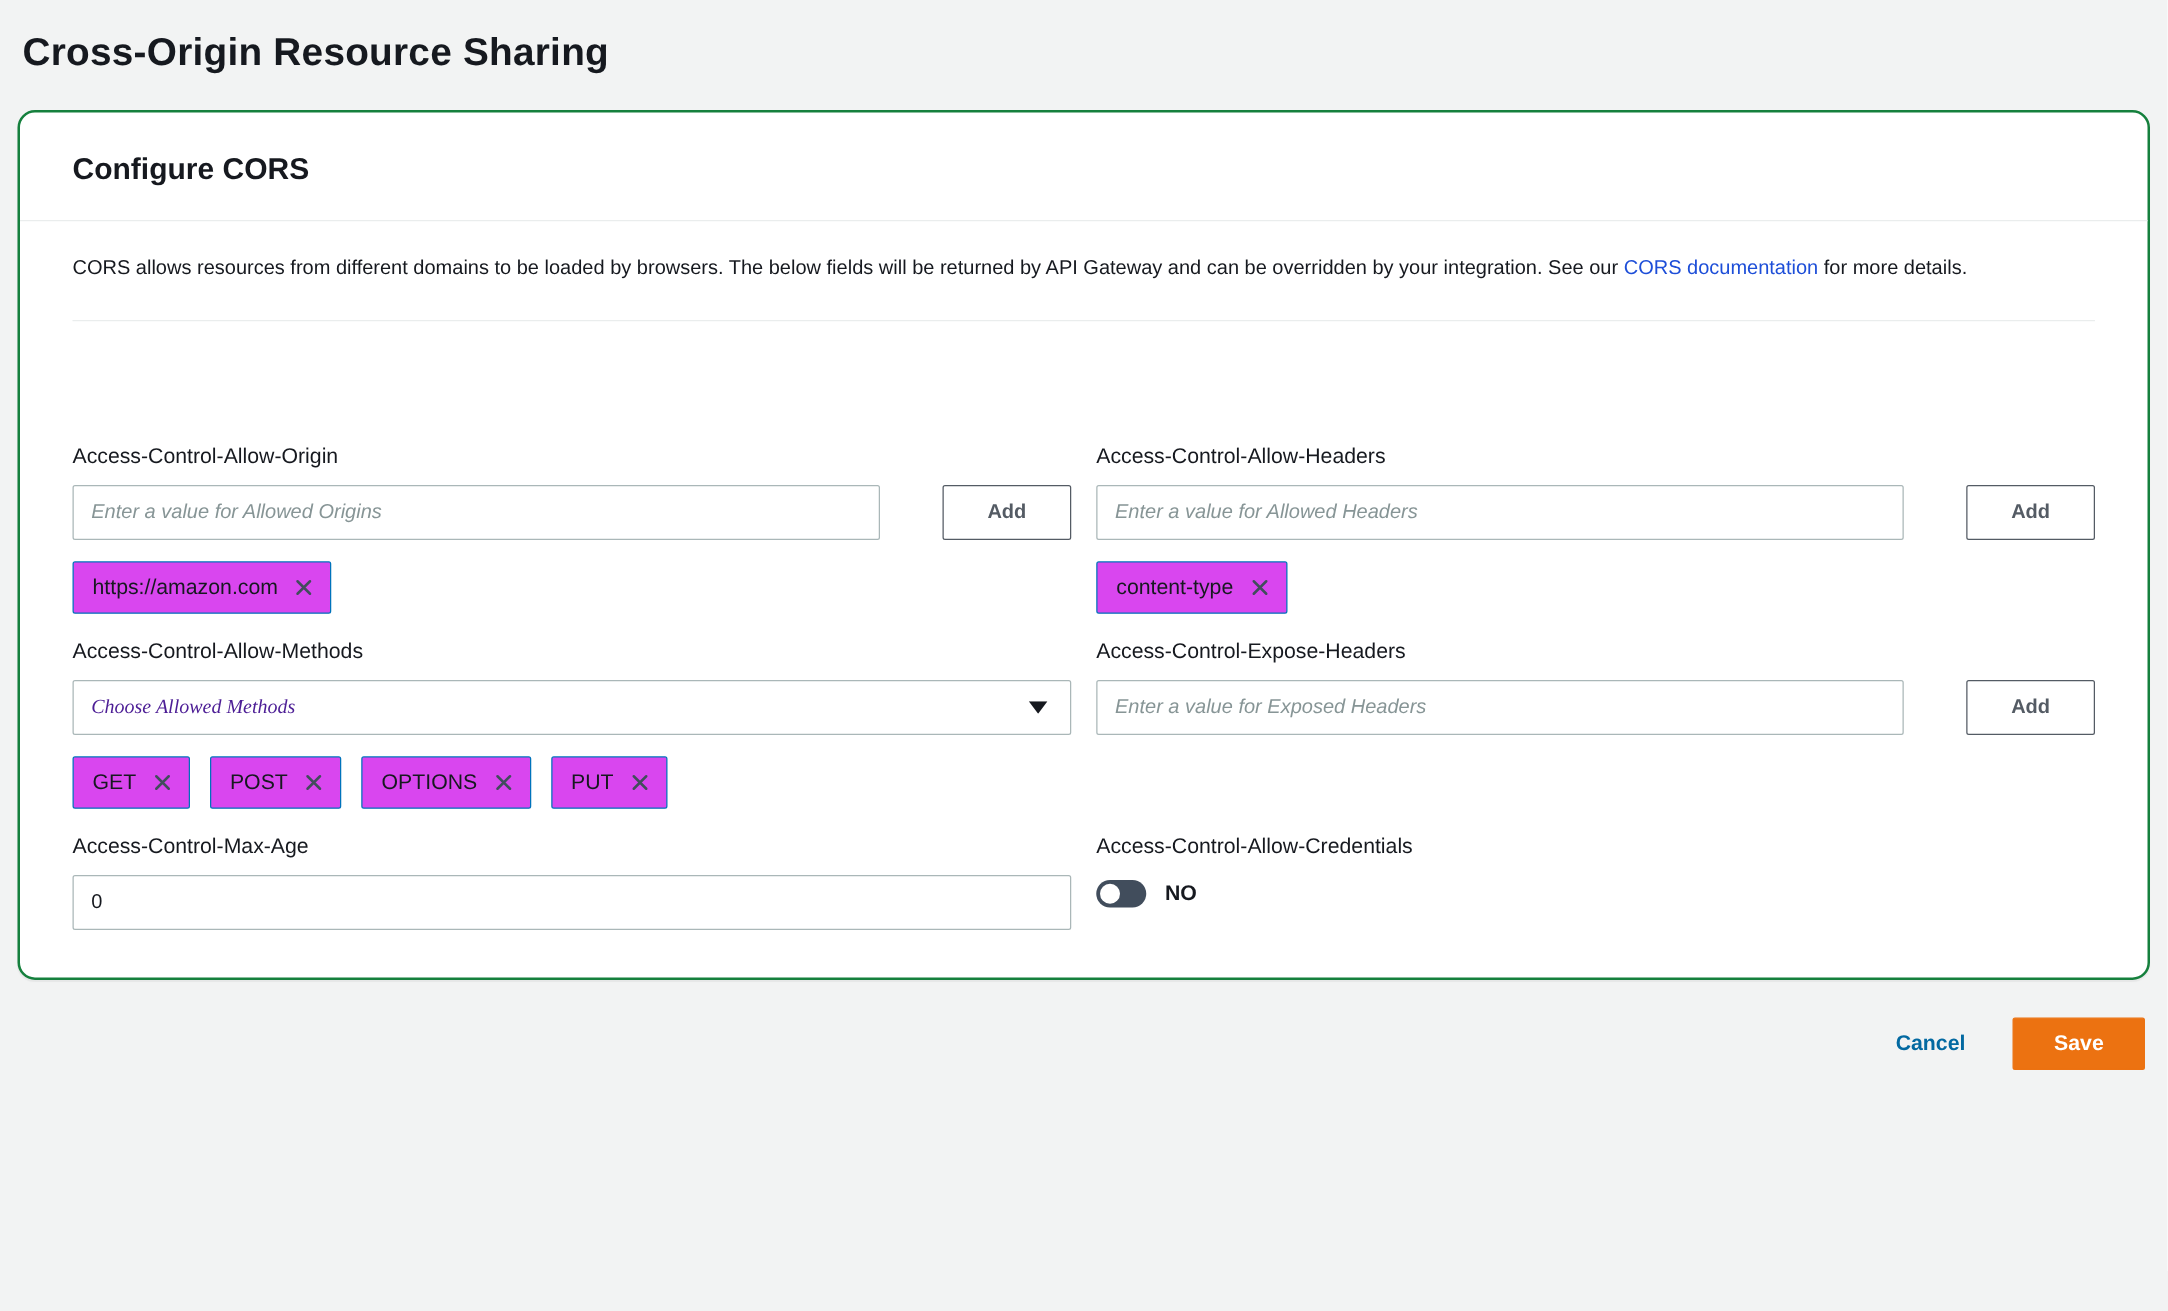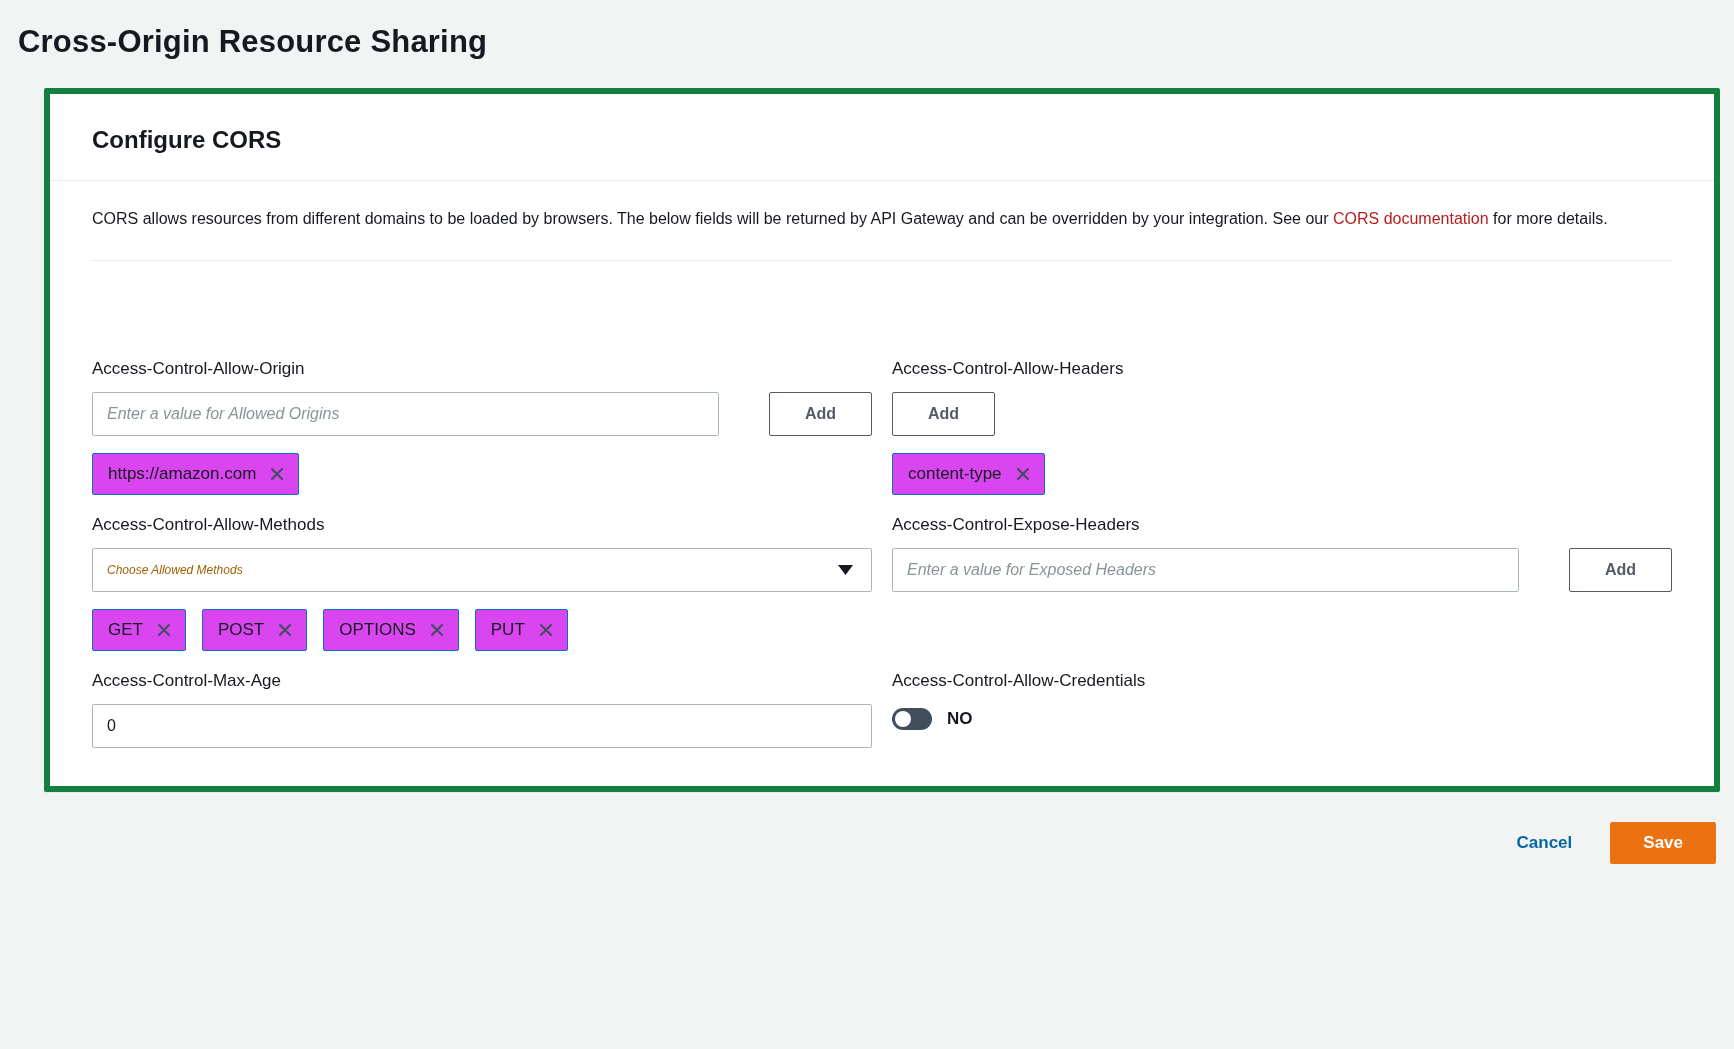--- a/index.html
+++ b/index.html
@@ -14,33 +14,32 @@
   .page { padding: 0 14px 20px; }
   .page-title {
     font-size: 31px;
     font-weight: 700;
     margin: 0;
     padding: 24px 4px 28px;
     letter-spacing: 0.2px;
   }
   .card {
     background: #ffffff;
-    border: 6px solid #15803d;
-    border-radius: 2px;
+    border: 2px solid #15803d;
+    border-radius: 14px;
     box-shadow: 0 1px 1px rgba(0,0,0,0.05);
-    margin-left: 30px;
   }
   .card-header {
     padding: 32px 42px 26px;
     border-bottom: 1px solid #eaeded;
   }
   .card-title { font-size: 24px; font-weight: 700; margin: 0; }
   .card-body { padding: 26px 42px 38px; }
   .desc { margin: 0; font-size: 16px; line-height: 1.55; max-width: 1660px; }
-  .link { color: #b91c1c; text-decoration: none; cursor: pointer; }
+  .link { color: #1d4ed8; text-decoration: none; cursor: pointer; }
   .divider { border: none; border-top: 1px solid #eaeded; margin: 28px 0 0; }
   .fields-grid {
     display: grid;
     grid-template-columns: 1fr 1fr;
     column-gap: 20px;
     row-gap: 94px;
     margin-top: 98px;
     gap: 20px;
   }
   .field-label { font-size: 17px; margin-bottom: 13px; color: #16191f; }
@@ -58,21 +57,21 @@
     width: 100%;
   }
   .text-input::placeholder { color: #879596; font-style: italic; opacity: 1; }
   .select {
     display: flex;
     align-items: center;
     justify-content: space-between;
     cursor: pointer;
     padding-right: 18px;
   }
-  .select-placeholder { color: #a16207; font-style: italic; font-size: 12px; }
+  .select-placeholder { color: #4c1d95; font-style: italic; font-size: 16px; font-family: Liberation Serif, serif; }
   .btn-add {
     height: 44px;
     min-width: 103px;
     padding: 0 22px;
     background: #fff;
     border: 1px solid #545b64;
     border-radius: 2px;
     color: #545b64;
     font-weight: 700;
     font-size: 16px;
@@ -179,20 +178,21 @@
                     <path d="M3 3 L13 13 M13 3 L3 13" stroke="#414d5c" stroke-width="2" stroke-linecap="round"></path>
                   </svg>
               </span>
             </span>
           </div>
         </div>
 
         <div class="field">
           <div class="field-label">Access-Control-Allow-Headers</div>
           <div class="control-row">
+            <input class="text-input" type="text" placeholder="Enter a value for Allowed Headers" style="">
             <button class="btn-add">Add</button>
           </div>
           <div class="tokens">
             <span class="token">
               <span class="token-label">content-type</span>
               <span class="token-dismiss">
                 <svg width="16" height="16" viewBox="0 0 16 16" fill="none">
                     <path d="M3 3 L13 13 M13 3 L3 13" stroke="#414d5c" stroke-width="2" stroke-linecap="round"></path>
                   </svg>
               </span>

